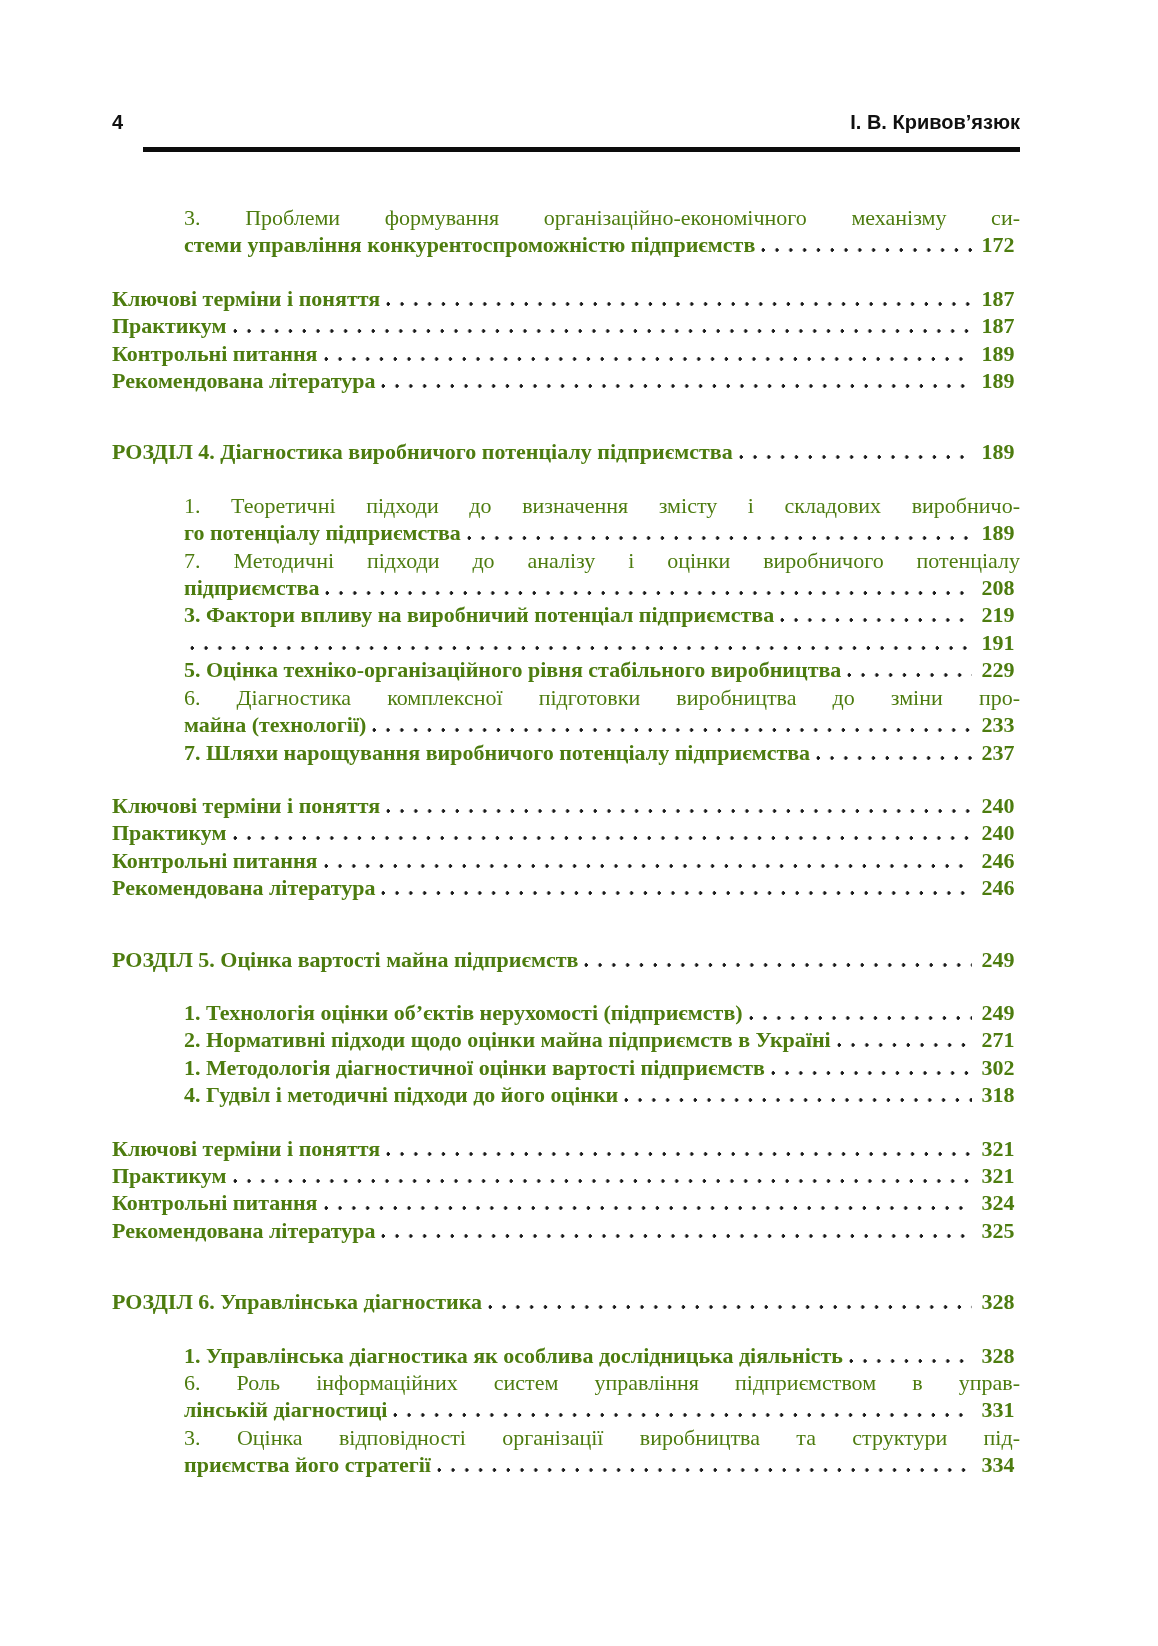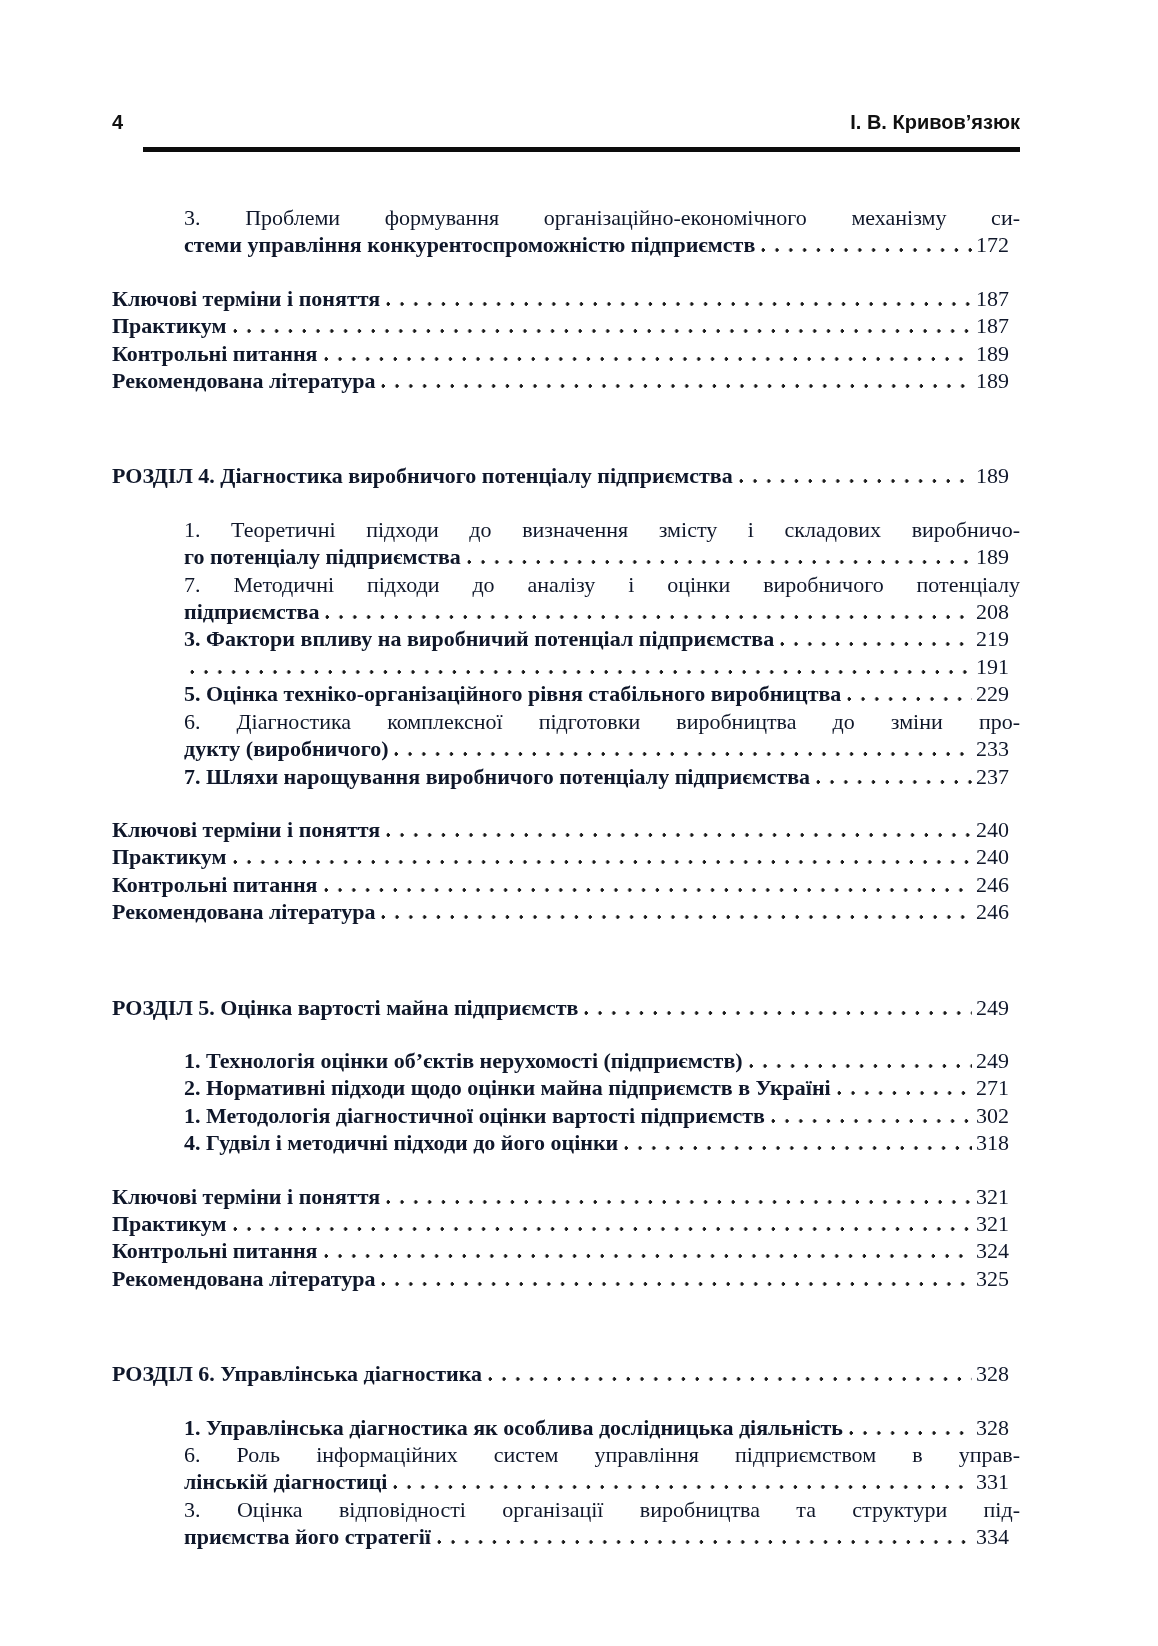--- a/index.html
+++ b/index.html
@@ -30,45 +30,45 @@
     height: 5px;
     background: #0c0c0c;
     margin-top: 13px;
     margin-left: 31px;
   }
   .toc {
     margin-top: 52px;
     font-family: "Liberation Serif", serif;
     font-size: 22px;
     line-height: 27.4px;
-    color: #0f172a;
+    color: #4d7c0f;
   }
   .entry { margin: 0; }
   .entry.indent { padding-left: 72px; }
   .gap-s { margin-top: 26px; }
-  .gap-l { margin-top: 68px; }
+  .gap-l { margin-top: 44px; }
   .jline {
     text-align: justify;
     text-align-last: justify;
     text-justify: inter-word;
   }
   .row { display: flex; align-items: baseline; }
   .etext { white-space: nowrap; font-weight: bold; }
   .chapter .etext { font-weight: bold; }
   .leader {
     flex: 1 1 20px;
     min-width: 16px;
     height: 6px;
     margin: 0 4px 0 6px;
     background-image: radial-gradient(circle at 2.2px 4px, #1a1a1a 1.55px, transparent 1.9px);
     background-size: 13.8px 6px;
     background-repeat: repeat-x;
     background-position: 0 0;
   }
-  .pg { white-space: nowrap; min-width: 44px; text-align: left; }
+  .pg { white-space: nowrap; min-width: 44px; text-align: center; font-weight: bold; }
 </style>
 </head>
 <body>
 
 <div class="page">
   <div class="content">
 
     <div class="pagehead">
       <span>4</span>
       <span>І. В. Кривов’язюк</span>
@@ -155,21 +155,21 @@
       <div class="entry indent">
         <div class="row">
           <span class="etext">5. Оцінка техніко-організаційного рівня стабільного виробництва</span>
           <span class="leader"></span>
           <span class="pg">229</span>
         </div>
       </div>
       <div class="entry indent">
         <div class="jline">6. Діагностика комплексної підготовки виробництва до зміни про-</div>
         <div class="row">
-          <span class="etext">дукту (виробничого)</span>
+          <span class="etext">майна (технології)</span>
           <span class="leader"></span>
           <span class="pg">233</span>
         </div>
       </div>
       <div class="entry indent">
         <div class="row">
           <span class="etext">7. Шляхи нарощування виробничого потенціалу підприємства</span>
           <span class="leader"></span>
           <span class="pg">237</span>
         </div>

